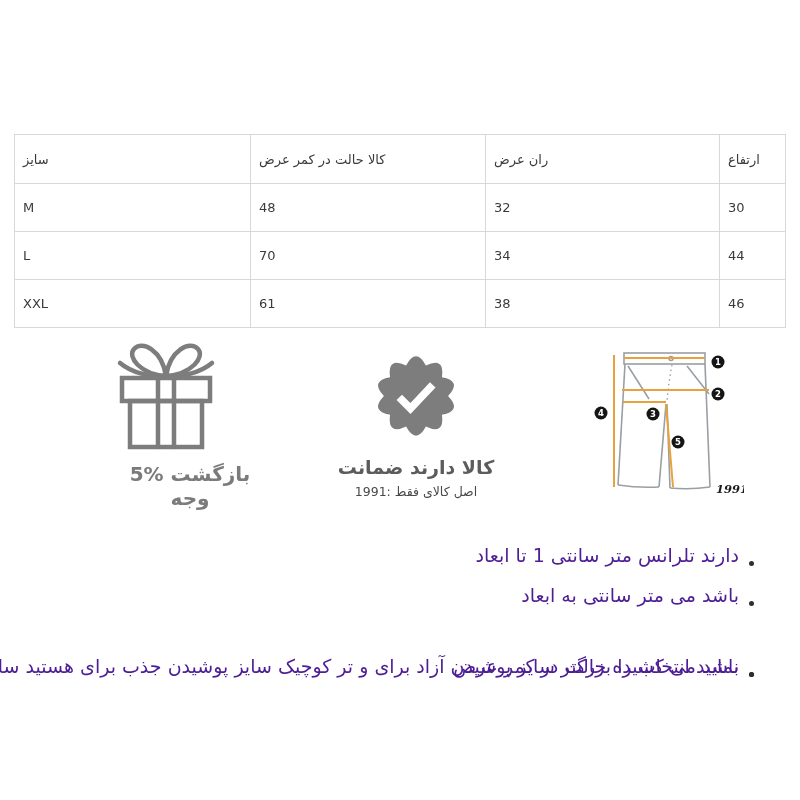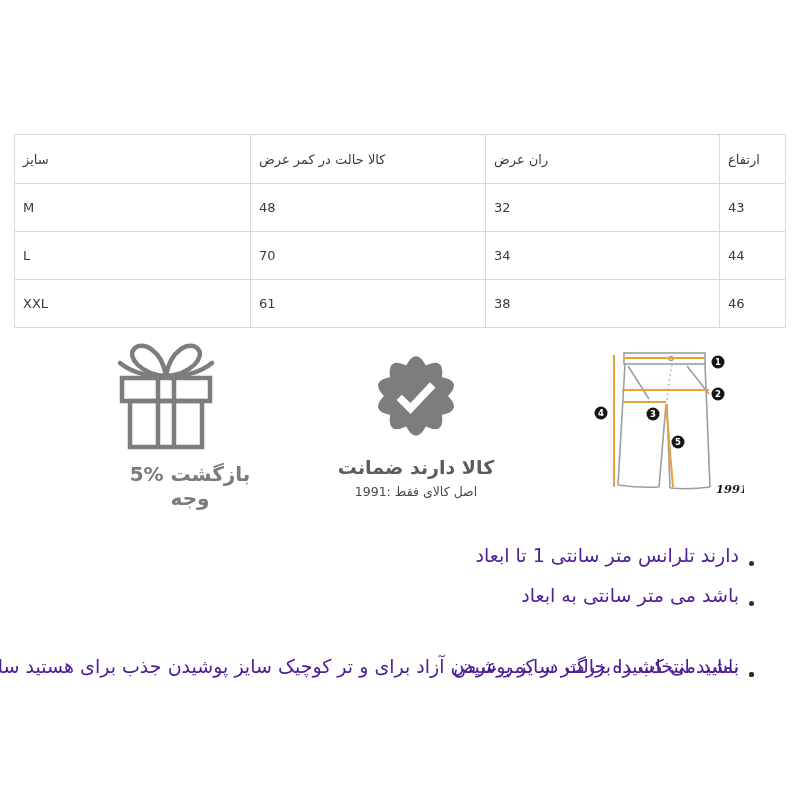--- a/index.html
+++ b/index.html
@@ -50,21 +50,21 @@
         <th>عرض‎ کمر‎ در‎ حالت‎ کالا</th>
         <th>عرض‎ ران</th>
         <th>ارتفاع</th>
       </tr>
     </thead>
     <tbody>
       <tr>
         <td>M</td>
         <td>48</td>
         <td>32</td>
-        <td>43</td>
+        <td>30</td>
       </tr>
       <tr>
         <td>L</td>
         <td>70</td>
         <td>34</td>
         <td>44</td>
       </tr>
       <tr>
         <td>XXL</td>
         <td>61</td>

